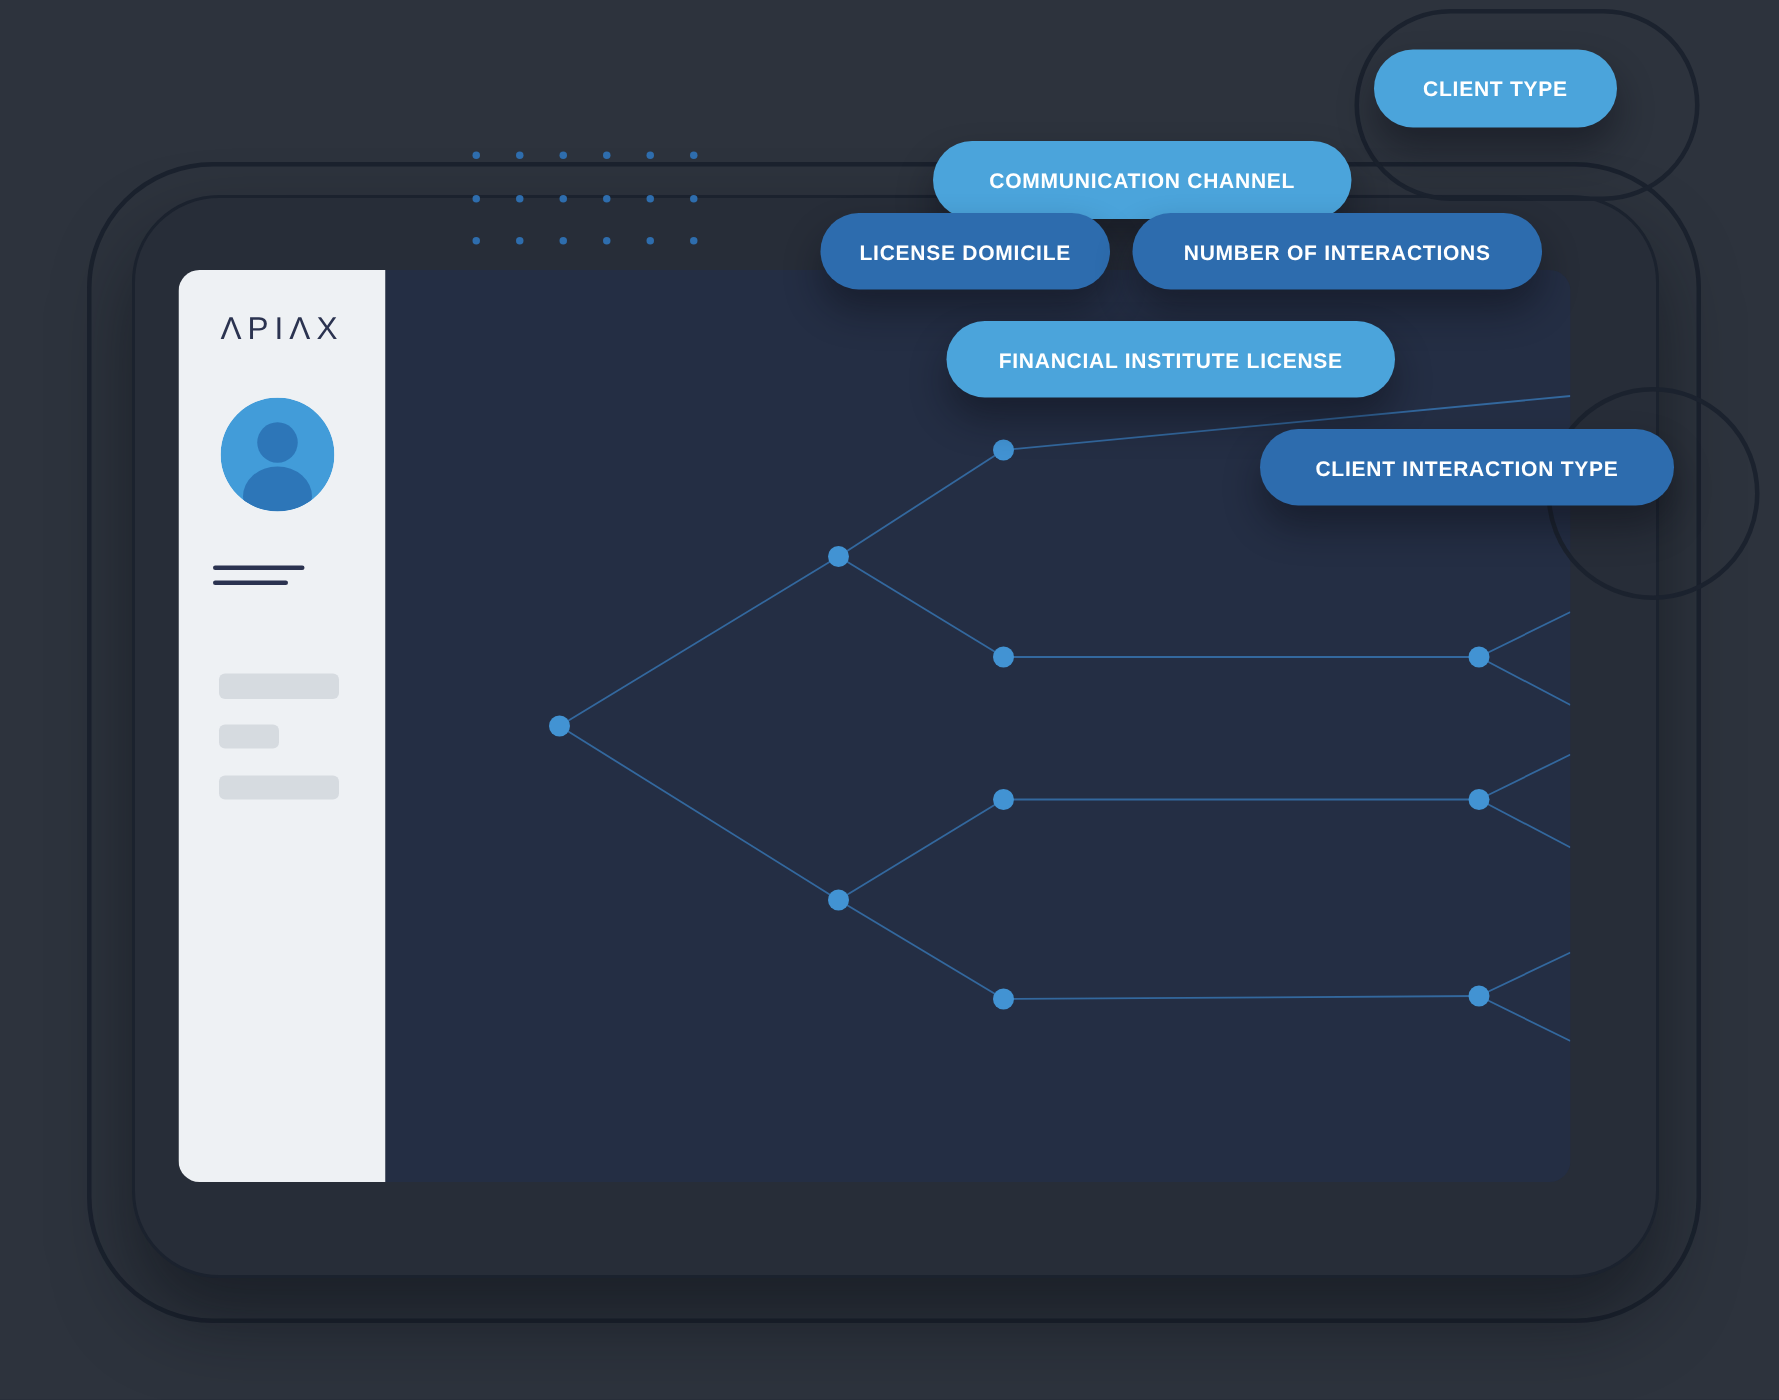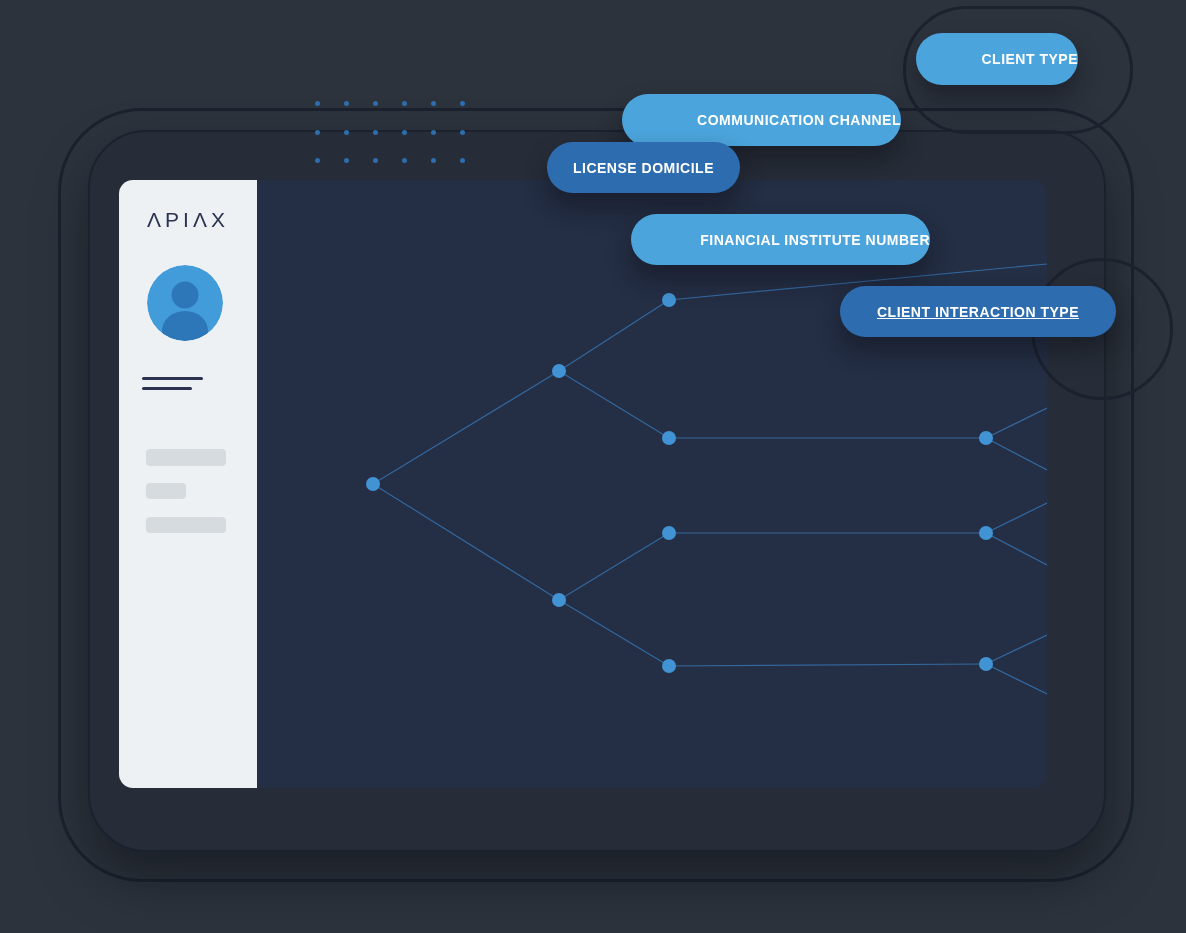--- a/index.html
+++ b/index.html
@@ -99,21 +99,21 @@
   .pill {
     position: absolute;
     display: flex; align-items: center; justify-content: center;
     border-radius: 28px;
     color: #ffffff;
     font-size: 14px; font-weight: bold; letter-spacing: 0.5px;
     box-shadow: 0 14px 24px rgba(10, 14, 22, 0.45);
     z-index: 5;
     white-space: nowrap;
   }
-  .pill.light { background: var(--pill-light, #4ba4db); justify-content: flex-end; }
+  .pill.light { background: var(--pill-light, #4ba4db); }
   .pill.dark  { background: var(--pill-dark, #2d6cae); }
 </style>
 </head>
 <body>
 
 <div class="stage">
 
   <div class="window-outline"></div>
 
   <div class="window-card">
@@ -205,20 +205,23 @@
 
   <div class="pill light" style="left: 916px; top: 33px; width: 162px; height: 52px;">
     <span>CLIENT TYPE</span>
   </div>
   <div class="pill light" style="left: 622px; top: 70px; width: 279px; height: 52px; margin-top: 24px;">
     <span>COMMUNICATION CHANNEL</span>
   </div>
   <div class="pill dark" style="left: 547px; top: 142px; width: 193px; height: 51px;">
     <span>LICENSE DOMICILE</span>
   </div>
+  <div class="pill dark" style="left: 755px; top: 142px; width: 273px; height: 51px;">
+    <span>NUMBER OF INTERACTIONS</span>
+  </div>
   <div class="pill light" style="left: 631px; top: 214px; width: 299px; height: 51px;">
-    <span>FINANCIAL INSTITUTE NUMBER</span>
-  </div>
-  <div class="pill dark" style="left: 840px; top: 286px; width: 276px; height: 51px; text-decoration: underline;">
+    <span>FINANCIAL INSTITUTE LICENSE</span>
+  </div>
+  <div class="pill dark" style="left: 840px; top: 286px; width: 276px; height: 51px;">
     <span>CLIENT INTERACTION TYPE</span>
   </div>
 
 </div>
 
 </body></html>

